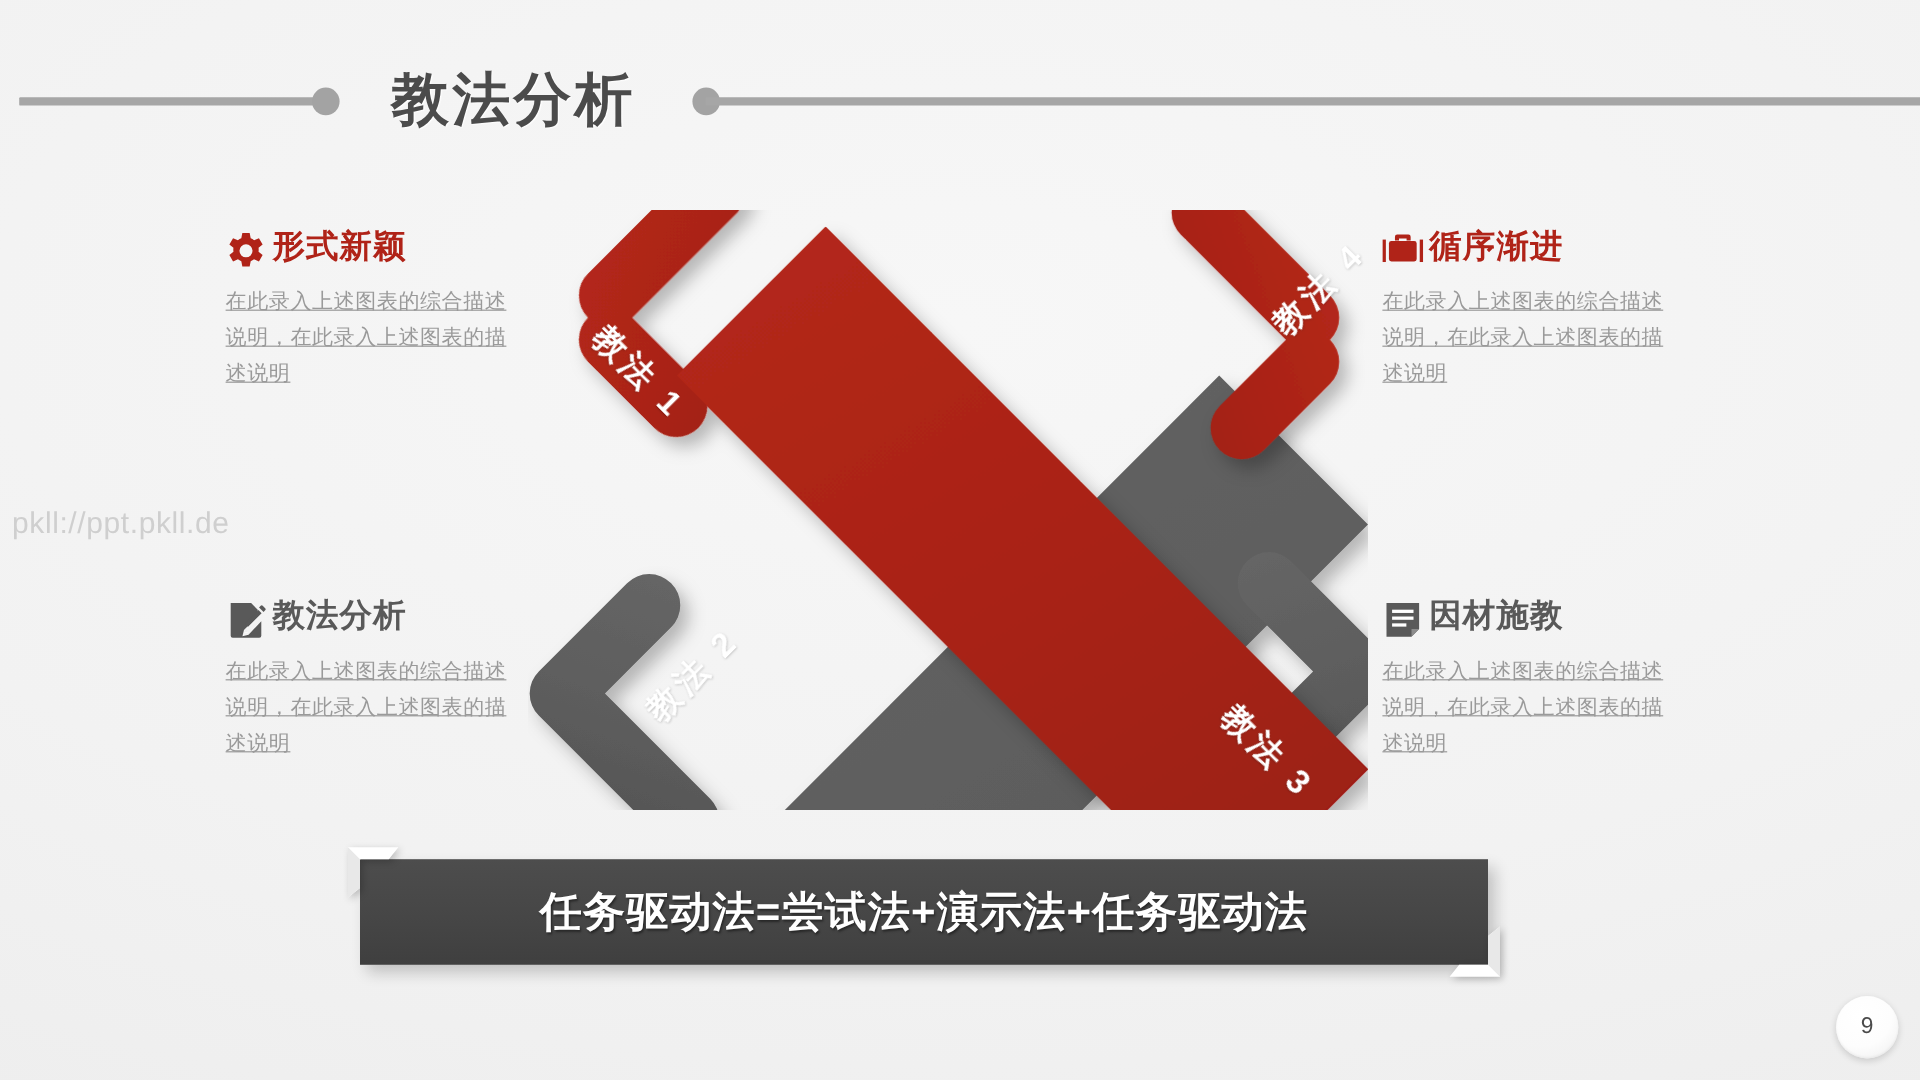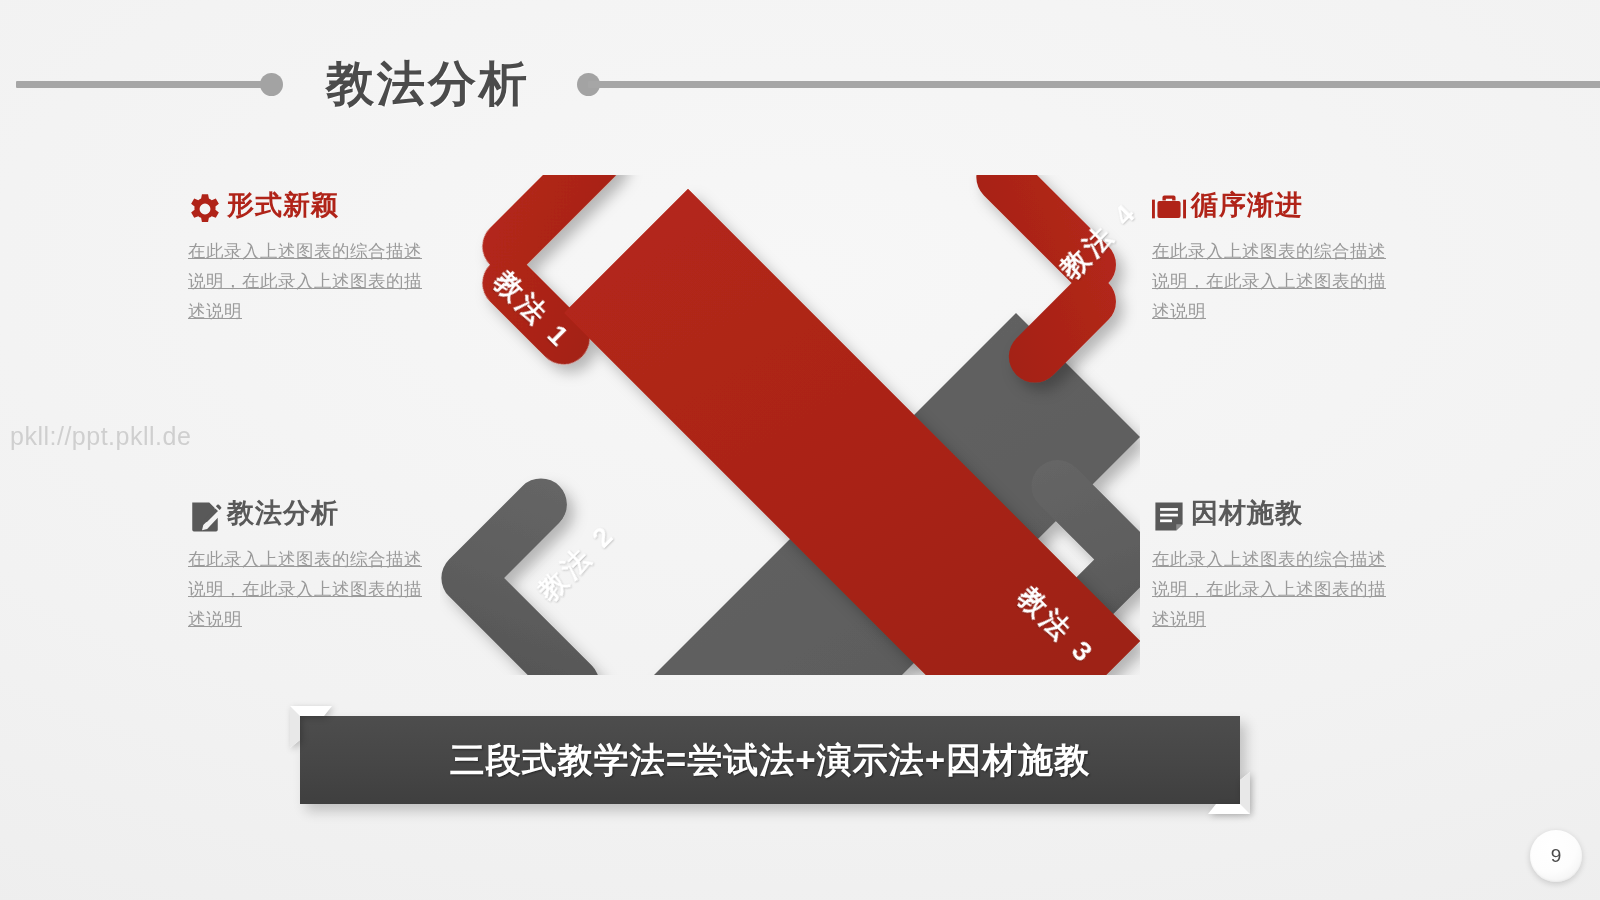--- a/index.html
+++ b/index.html
@@ -296,21 +296,21 @@
     <div class="arm-label" id="lbl4">教法 4</div>
     <div class="arm-label" id="lbl2">教法 2</div>
     <div class="arm-label" id="lbl3">教法 3</div>
   </div>
 
   <div id="banner">
     <svg class="corner-bracket" id="corner-tl" viewBox="0 0 46 46">
       <path fill="#ffffff" d="M2 2 L44 2 L36 12 L12 12 L12 36 L2 44 Z"></path>
       <path fill="#e8e8e8" d="M12 36 L12 12 L2 2 L2 44 Z"></path>
     </svg>
-    <div id="banner-text">三段式教学法=尝试法+演示法+因材施教</div>
+    <div id="banner-text">任务驱动法=尝试法+演示法+任务驱动法</div>
     <svg class="corner-bracket" id="corner-br" viewBox="0 0 46 46">
       <path fill="#ffffff" d="M44 44 L2 44 L10 34 L34 34 L34 10 L44 2 Z"></path>
       <path fill="#e8e8e8" d="M34 10 L34 34 L44 44 L44 2 Z"></path>
     </svg>
   </div>
 
   <div id="watermark">pkll://ppt.pkll.de</div>
   <div id="page-number">9</div>
 
 </div>

